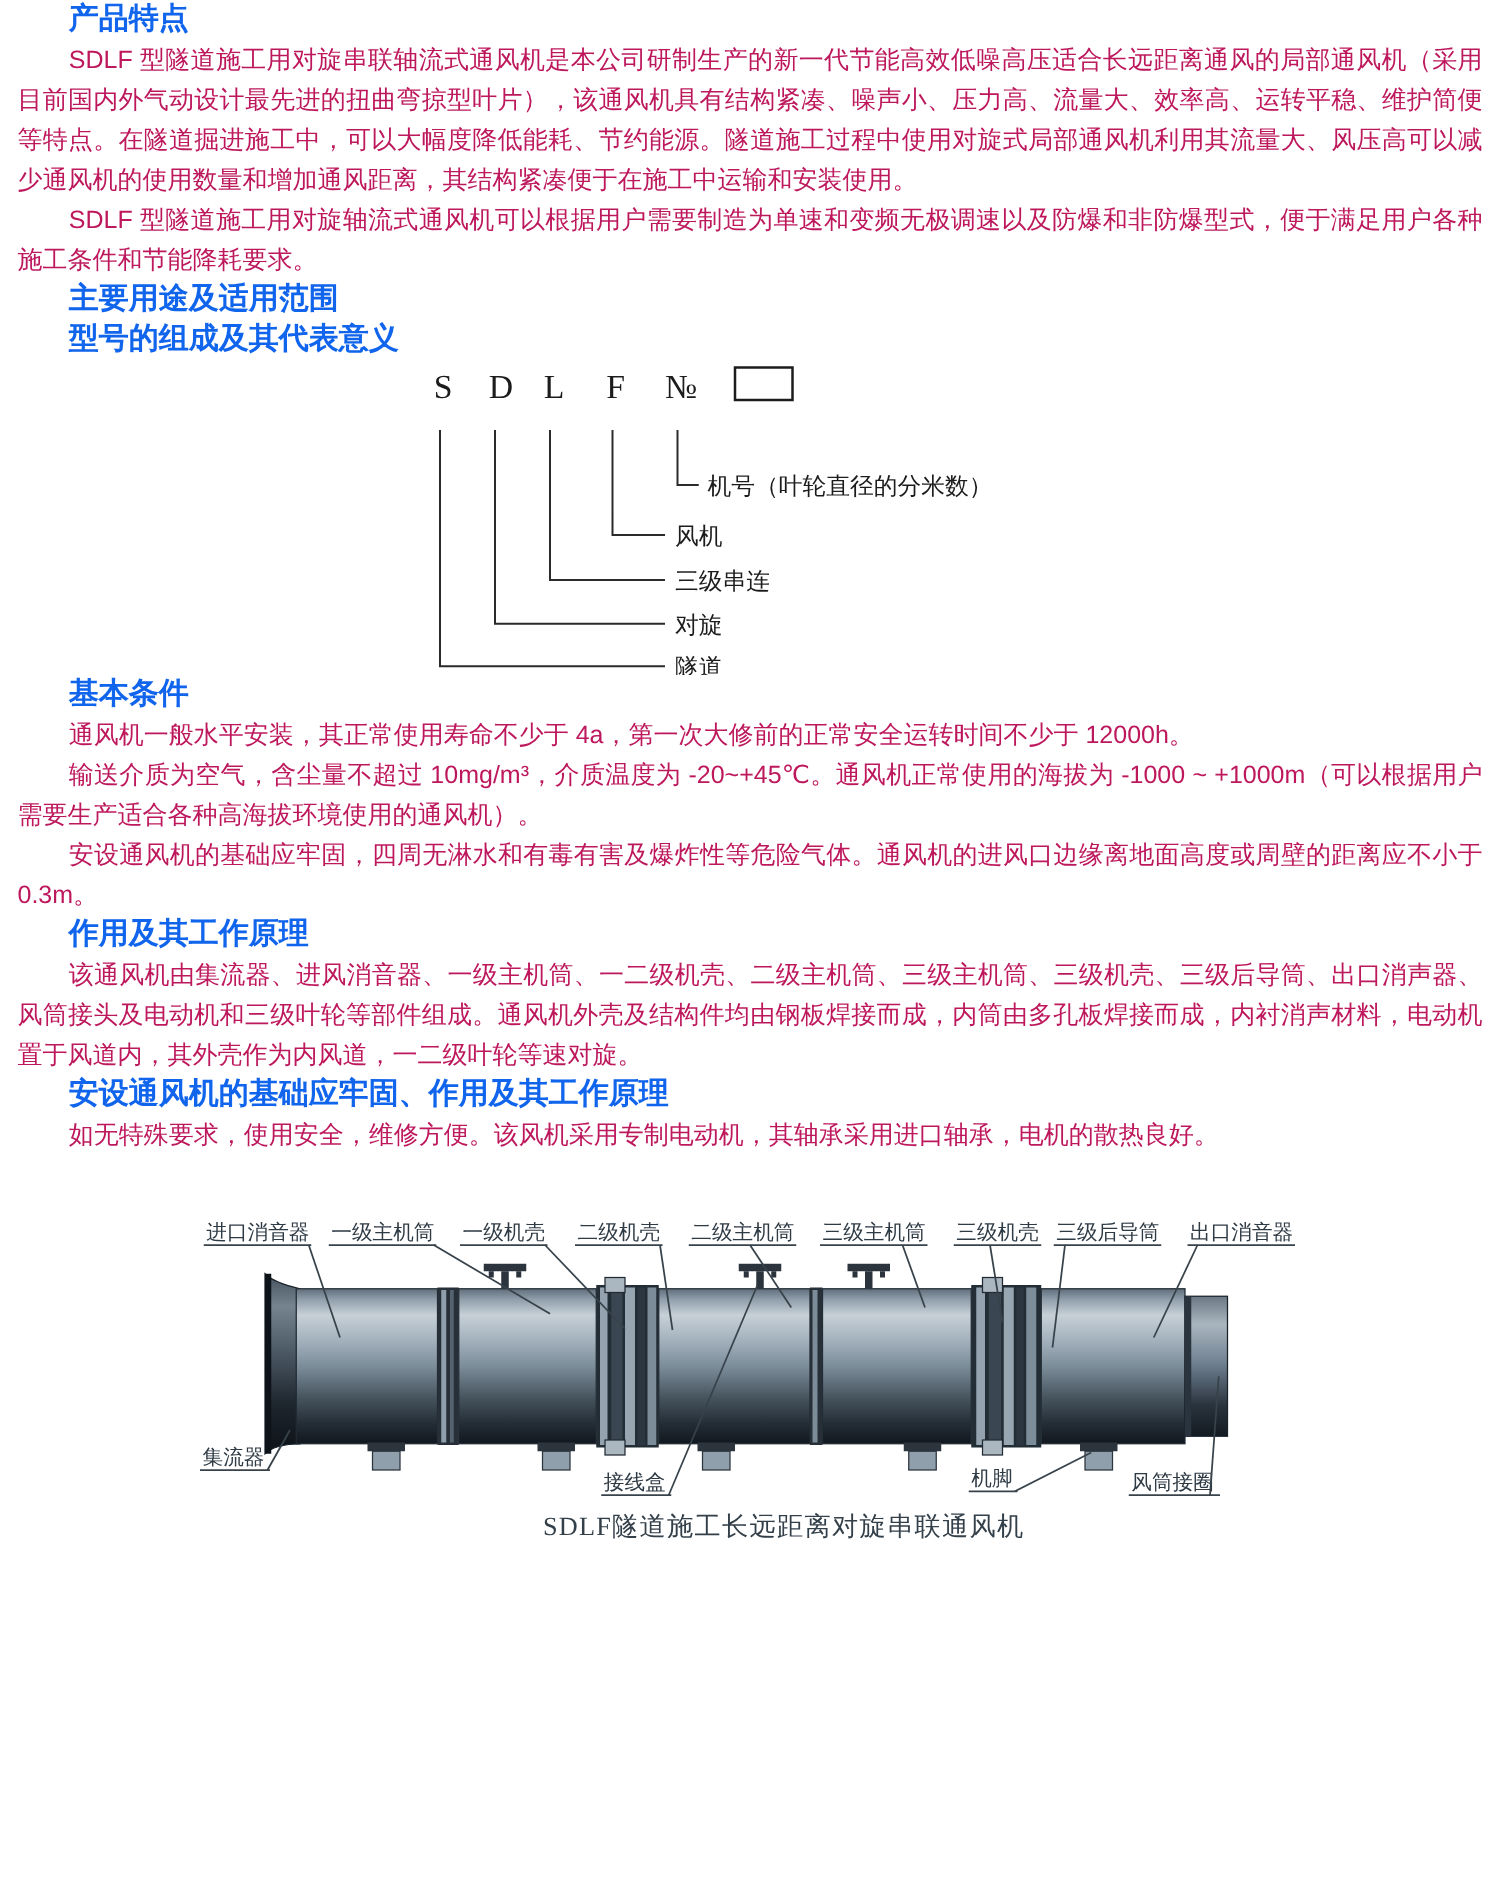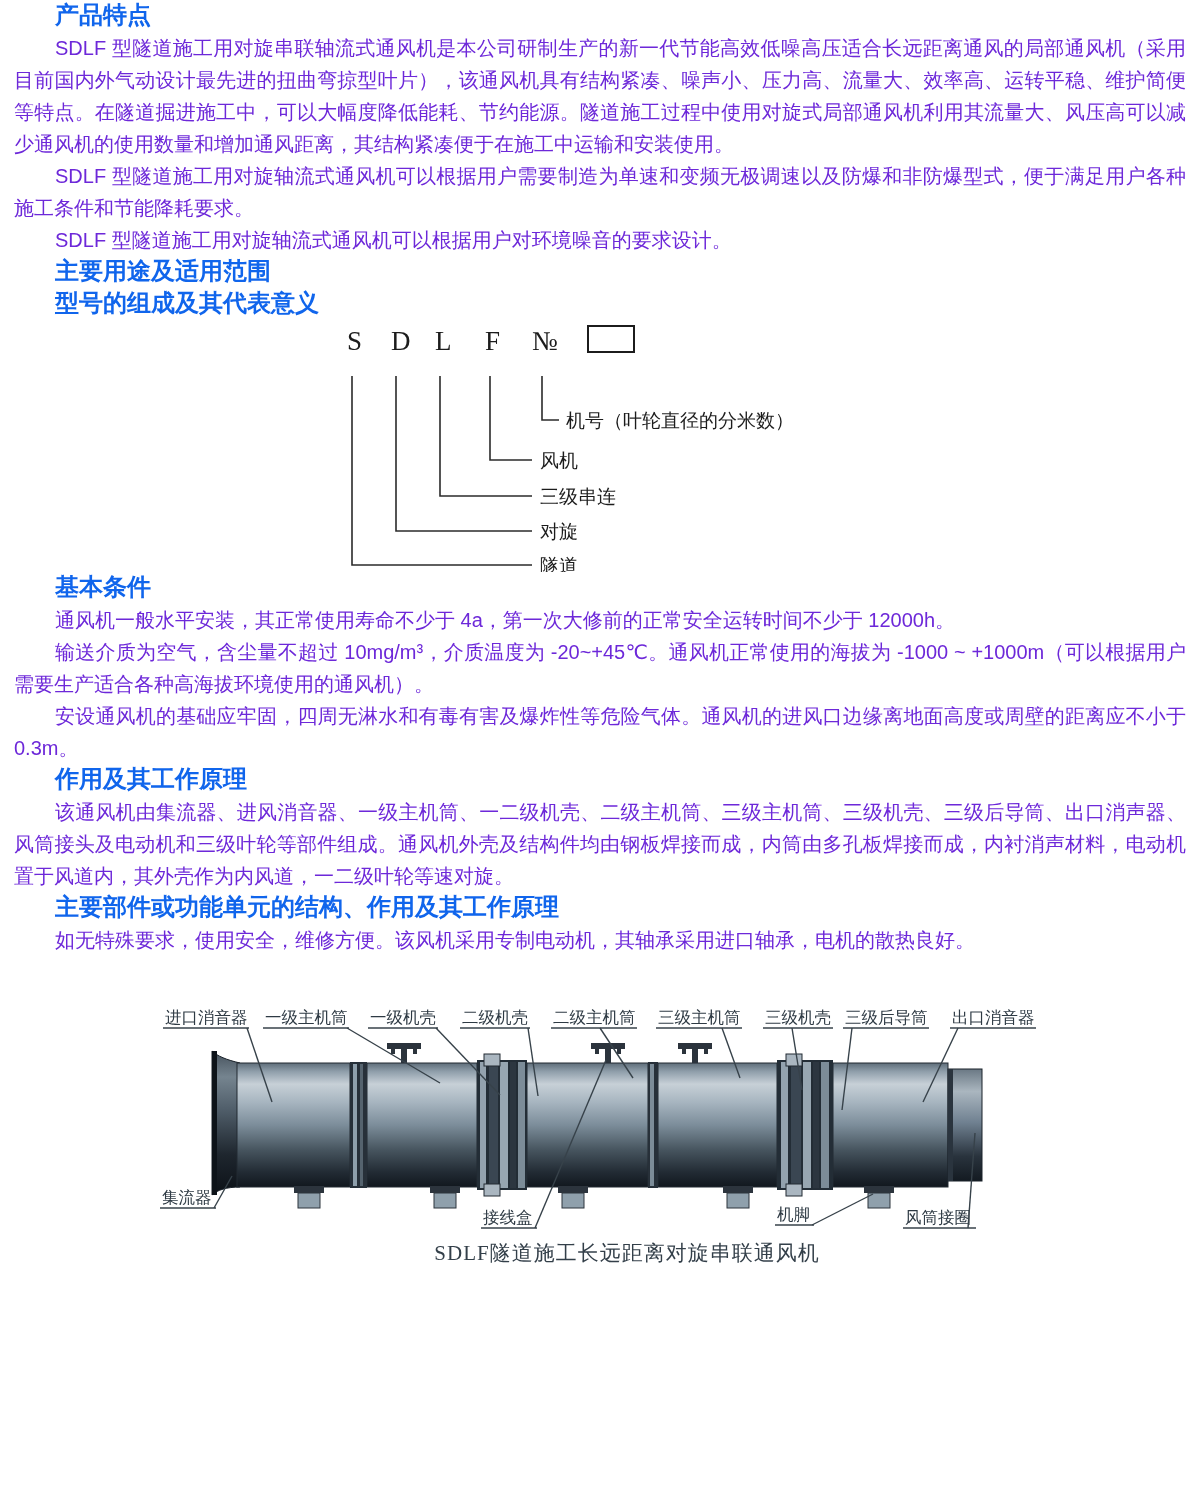--- a/index.html
+++ b/index.html
@@ -8,21 +8,21 @@
     width:1200px; height:1510px; margin:0 auto; background:#ffffff;
     font-family:"Liberation Sans","DejaVu Sans",sans-serif;
     color:#1a1a1a; overflow:hidden; padding:0 14px;
   }
   h2.sec {
     font-size:24px; line-height:30px; font-weight:bold;
     color:#1065ec; margin:0 0 2px 41px;
   }
   .page p {
     font-size:20px; line-height:32px; text-indent:41px;
-    color:#6d28d9; text-align:justify;
+    color:#be185d; text-align:justify;
   }
   .mt8  { margin-top:8px; }
   .mt12 { margin-top:12px; }
   .mt14 { margin-top:14px; }
   .mt10 { margin-top:10px; }
   svg text { font-family:"Liberation Serif","DejaVu Serif",serif; }
   svg .mletter { font-size:27px; fill:#1c1c1c; }
   svg .mlabel  { font-size:19px; fill:#1c1c1c; }
   svg .dlabel  { font-size:16.5px; fill:#2e3a44; }
   svg .dcap    { font-size:21px; fill:#333f49; letter-spacing:1px; }
@@ -30,21 +30,20 @@
   svg .mline   { stroke:#2b2b2b; stroke-width:1.6; fill:none; }
 </style>
 </head>
 <body>
 
 <div class="page">
 
   <h2 class="sec mt8">产品特点</h2>
   <p>SDLF 型隧道施工用对旋串联轴流式通风机是本公司研制生产的新一代节能高效低噪高压适合长远距离通风的局部通风机（采用目前国内外气动设计最先进的扭曲弯掠型叶片），该通风机具有结构紧凑、噪声小、压力高、流量大、效率高、运转平稳、维护简便等特点。在隧道掘进施工中，可以大幅度降低能耗、节约能源。隧道施工过程中使用对旋式局部通风机利用其流量大、风压高可以减少通风机的使用数量和增加通风距离，其结构紧凑便于在施工中运输和安装使用。</p>
   <p>SDLF 型隧道施工用对旋轴流式通风机可以根据用户需要制造为单速和变频无极调速以及防爆和非防爆型式，便于满足用户各种施工条件和节能降耗要求。</p>
-  <p>SDLF 型隧道施工用对旋轴流式通风机可以根据用户对环境噪音的要求设计。</p>
 
   <h2 class="sec mt12">主要用途及适用范围</h2>
 
   <h2 class="sec mt14">型号的组成及其代表意义</h2>
 
   <svg width="1172" height="252" viewBox="0 0 1172 252" style="display:block;">
 
     <text class="mletter" x="333" y="30">S</text>
     <text class="mletter" x="377" y="30">D</text>
     <text class="mletter" x="421" y="30">L</text>
@@ -66,21 +65,21 @@
   </svg>
 
   <h2 class="sec">基本条件</h2>
   <p>通风机一般水平安装，其正常使用寿命不少于 4a，第一次大修前的正常安全运转时间不少于 12000h。</p>
   <p>输送介质为空气，含尘量不超过 10mg/m³，介质温度为 -20~+45℃。通风机正常使用的海拔为 -1000 ~ +1000m（可以根据用户需要生产适合各种高海拔环境使用的通风机）。</p>
   <p>安设通风机的基础应牢固，四周无淋水和有毒有害及爆炸性等危险气体。通风机的进风口边缘离地面高度或周壁的距离应不小于 0.3m。</p>
 
   <h2 class="sec mt10">作用及其工作原理</h2>
   <p>该通风机由集流器、进风消音器、一级主机筒、一二级机壳、二级主机筒、三级主机筒、三级机壳、三级后导筒、出口消声器、风筒接头及电动机和三级叶轮等部件组成。通风机外壳及结构件均由钢板焊接而成，内筒由多孔板焊接而成，内衬消声材料，电动机置于风道内，其外壳作为内风道，一二级叶轮等速对旋。</p>
 
-  <h2 class="sec mt10">主要部件或功能单元的结构、作用及其工作原理</h2>
+  <h2 class="sec mt10">安设通风机的基础应牢固、作用及其工作原理</h2>
   <p>如无特殊要求，使用安全，维修方便。该风机采用专制电动机，其轴承采用进口轴承，电机的散热良好。</p>
 
   <svg width="1172" height="318" viewBox="14 0 1172 318" style="display:block; margin-top:34px;">
     <defs>
       <linearGradient id="cyl" x1="0" y1="0" x2="0" y2="1">
         <stop offset="0" stop-color="#5f6e7a"></stop>
         <stop offset="0.07" stop-color="#909fab"></stop>
         <stop offset="0.17" stop-color="#c7d0d7"></stop>
         <stop offset="0.32" stop-color="#a6b4bf"></stop>
         <stop offset="0.50" stop-color="#7c8d9a"></stop>

